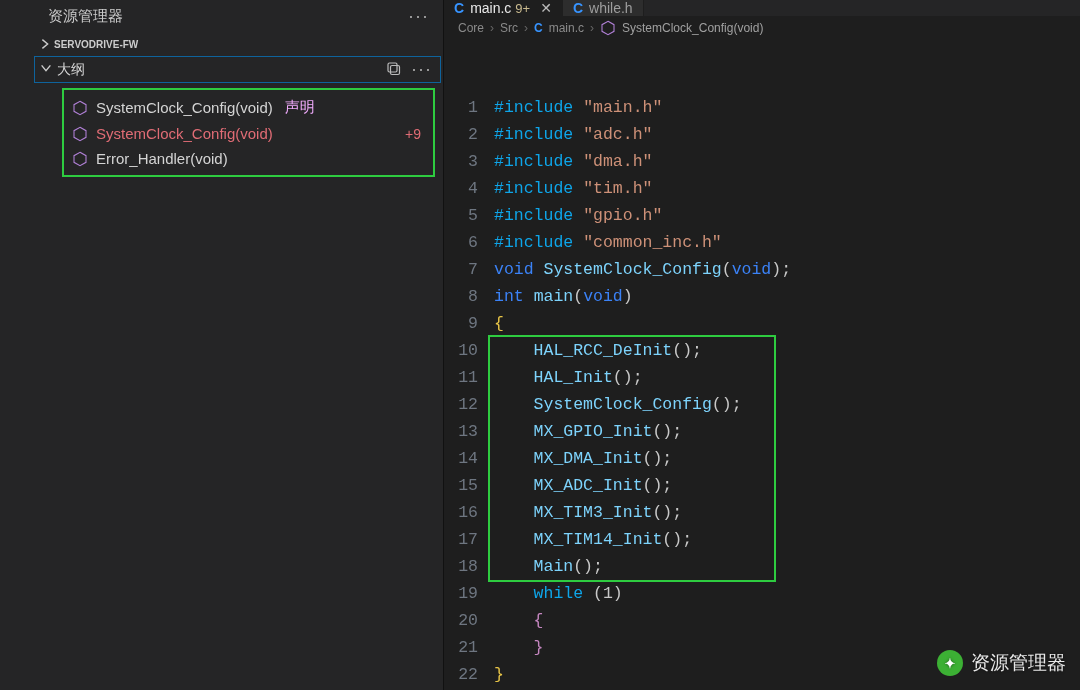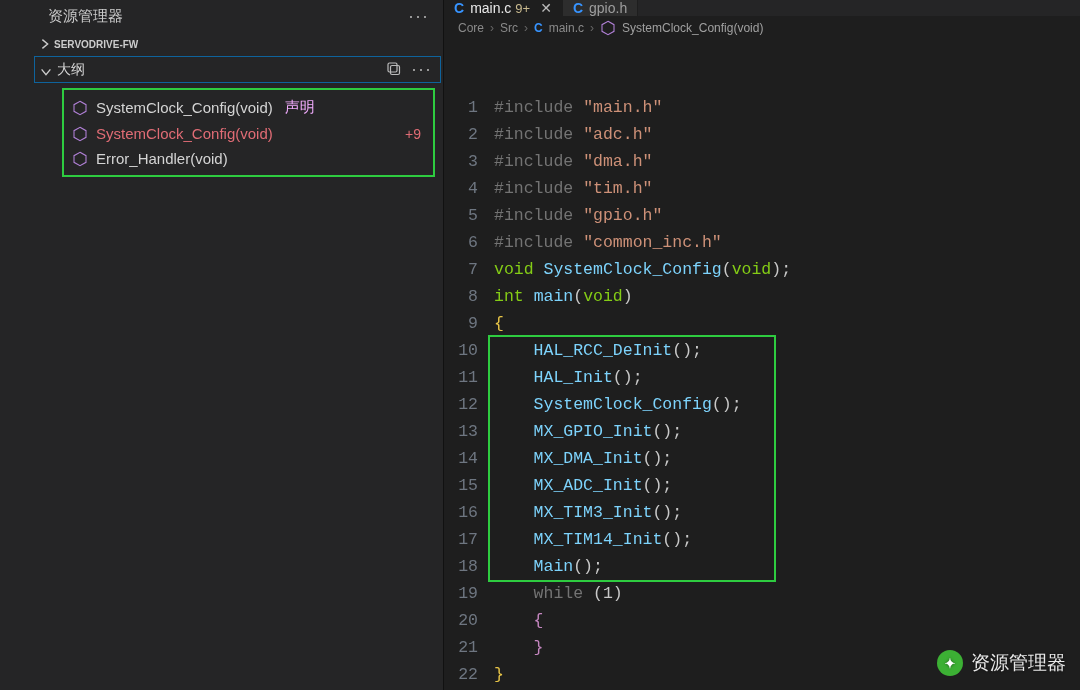--- a/index.html
+++ b/index.html
@@ -54,21 +54,21 @@
     display: flex;
     align-items: center;
     justify-content: space-between;
     padding: 2px 8px 2px 2px;
     border: 1px solid #0e639c;
     margin: 1px 2px;
     cursor: pointer;
   }
   .outline-header-left {
     display: flex;
-    align-items: flex-end;
+    align-items: flex-start;
     gap: 2px;
   }
   .outline-title { font-size: 14px; color: #d4d4d4; }
   .outline-actions {
     display: flex;
     gap: 10px;
     align-items: center;
   }
   .collapse-icon svg { width:16px; height:16px; }
   .outline-body {
@@ -150,23 +150,23 @@
     display:flex;
   }
   .ln {
     width: 42px;
     text-align: right;
     color: #6e7681;
     padding-right: 16px;
     user-select:none;
   }
   .code { color:#d4d4d4; }
-  .kw { color:#737373; } 
+  .kw { color:#0ea5e9; } 
   .str { color:#ce9178; }
-  .type { color:#84cc16; } 
+  .type { color:#3b82f6; } 
   .func { color:#7dd3fc; }
   .paren { color:#c9c9c9; }
   .brace-y { color:#e8c547; }
   .brace-p { color:#c586c0; }
   .green-box {
     position:absolute;
     border:2px solid #2ecc40;
     pointer-events:none;
   }
   .watermark {
@@ -259,21 +259,21 @@
 <main class="editor-area">
   <div class="tabs">
       <div class="tab active">
         <span class="c-icon">C</span>
         <span>main.c</span>
         <span class="dirty">9+</span>
         <span class="close">✕</span>
       </div>
       <div class="tab">
         <span class="c-icon">C</span>
-        <span>gpio.h</span>
+        <span>while.h</span>
       </div>
     </div>
 
   <div class="breadcrumbs">
     <span>Core</span>
     <span class="sep">›</span>
     <span>Src</span>
     <span class="sep">›</span>
     <span class="c-icon">C</span>
     <span>main.c</span>

